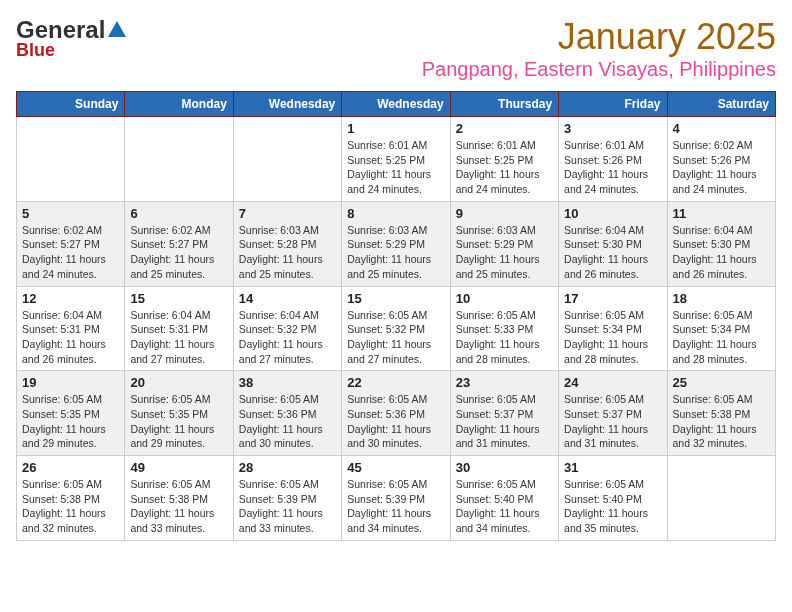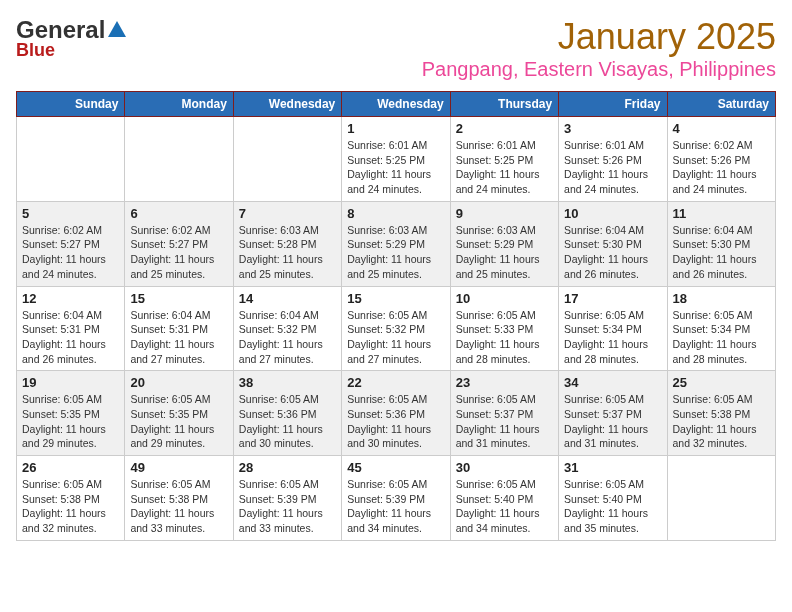--- a/index.html
+++ b/index.html
@@ -263,21 +263,21 @@
         <span class="day-info">Sunset: 5:36 PM</span><br>
         <span class="day-info">Daylight: 11 hours and 30 minutes.</span>
       </td>
         <td>
         <span class="day-number">23</span>
         <span class="day-info">Sunrise: 6:05 AM</span><br>
         <span class="day-info">Sunset: 5:37 PM</span><br>
         <span class="day-info">Daylight: 11 hours and 31 minutes.</span>
       </td>
         <td>
-        <span class="day-number">34</span>
+        <span class="day-number">24</span>
         <span class="day-info">Sunrise: 6:05 AM</span><br>
         <span class="day-info">Sunset: 5:37 PM</span><br>
         <span class="day-info">Daylight: 11 hours and 31 minutes.</span>
       </td>
         <td>
         <span class="day-number">25</span>
         <span class="day-info">Sunrise: 6:05 AM</span><br>
         <span class="day-info">Sunset: 5:38 PM</span><br>
         <span class="day-info">Daylight: 11 hours and 32 minutes.</span>
       </td>

